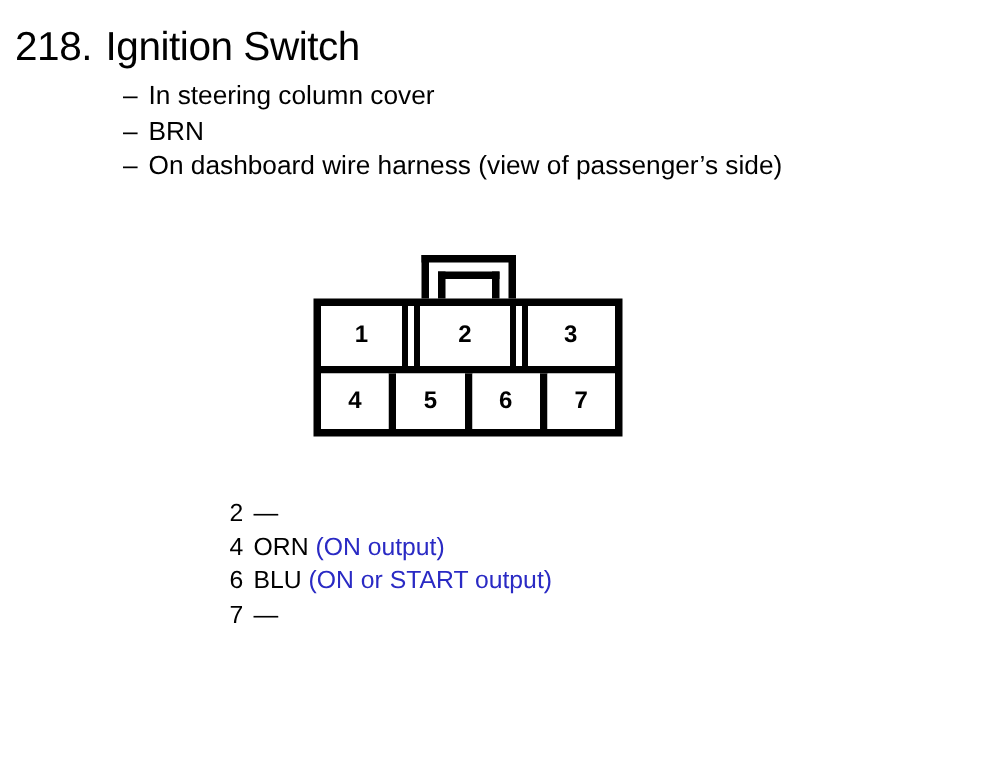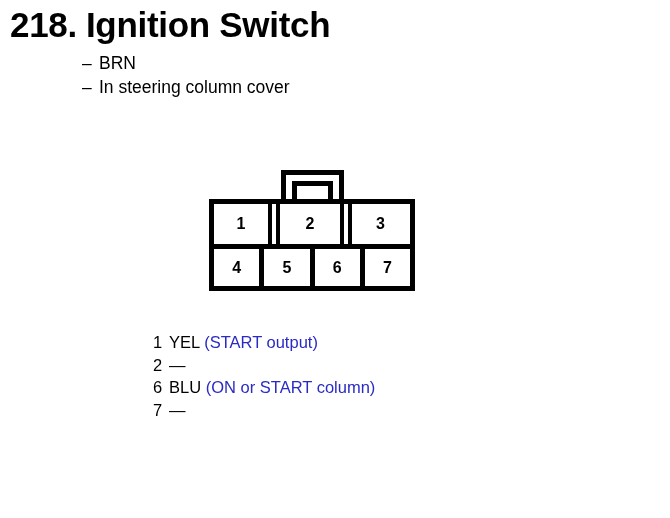--- a/index.html
+++ b/index.html
@@ -15,23 +15,23 @@
     overflow: hidden;
     font-family: "Liberation Sans", sans-serif;
     color: #000000;
     -webkit-font-smoothing: antialiased;
   }
 
   
   .page-title {
     position: absolute;
     left: 10px;
-    top: 6px;
-    font-size: 35px;
-    font-weight: bold;
+    top: 17px;
+    font-size: 27px;
+    font-weight: normal;
     letter-spacing: -0.3px;
     white-space: nowrap;
     line-height: 1.1;
   }
   .page-title .num {
     display: inline-block;
     margin-right: 9px;
   }
 
   
@@ -172,24 +172,27 @@
 </style>
 </head>
 <body>
 
 <div class="page-title">
   <span class="num">218.</span><span>Ignition Switch</span>
 </div>
 
 <div class="bullets">
   <div class="bullet-row">
+    <span class="bullet-dash">–</span><span>In steering column cover</span>
+  </div>
+  <div class="bullet-row">
     <span class="bullet-dash">–</span><span>BRN</span>
   </div>
   <div class="bullet-row">
-    <span class="bullet-dash">–</span><span>In steering column cover</span>
+    <span class="bullet-dash">–</span><span>On dashboard wire harness (view of passenger’s side)</span>
   </div>
 </div>
 
 <div class="connector">
   <div class="latch-outer"></div>
   <div class="latch-inner"></div>
   <div class="body-box"></div>
 
   <div class="mid-rule"></div>
 
@@ -207,24 +210,24 @@
     <div class="cell">5</div>
     <div class="divider-single"></div>
     <div class="cell">6</div>
     <div class="divider-single"></div>
     <div class="cell">7</div>
   </div>
 </div>
 
 <div class="pin-list">
   <div class="pin-row">
-    <span class="pin-no">1</span><span class="pin-color">YEL</span> <span class="pin-desc">(START output)</span>
-  </div>
-  <div class="pin-row">
     <span class="pin-no">2</span><span class="pin-color">—</span> <span class="pin-desc"></span>
   </div>
   <div class="pin-row">
-    <span class="pin-no">6</span><span class="pin-color">BLU</span> <span class="pin-desc">(ON or START column)</span>
+    <span class="pin-no">4</span><span class="pin-color">ORN</span> <span class="pin-desc">(ON output)</span>
+  </div>
+  <div class="pin-row">
+    <span class="pin-no">6</span><span class="pin-color">BLU</span> <span class="pin-desc">(ON or START output)</span>
   </div>
   <div class="pin-row">
     <span class="pin-no">7</span><span class="pin-color">—</span> <span class="pin-desc"></span>
   </div>
 </div>
 
 </body></html>

